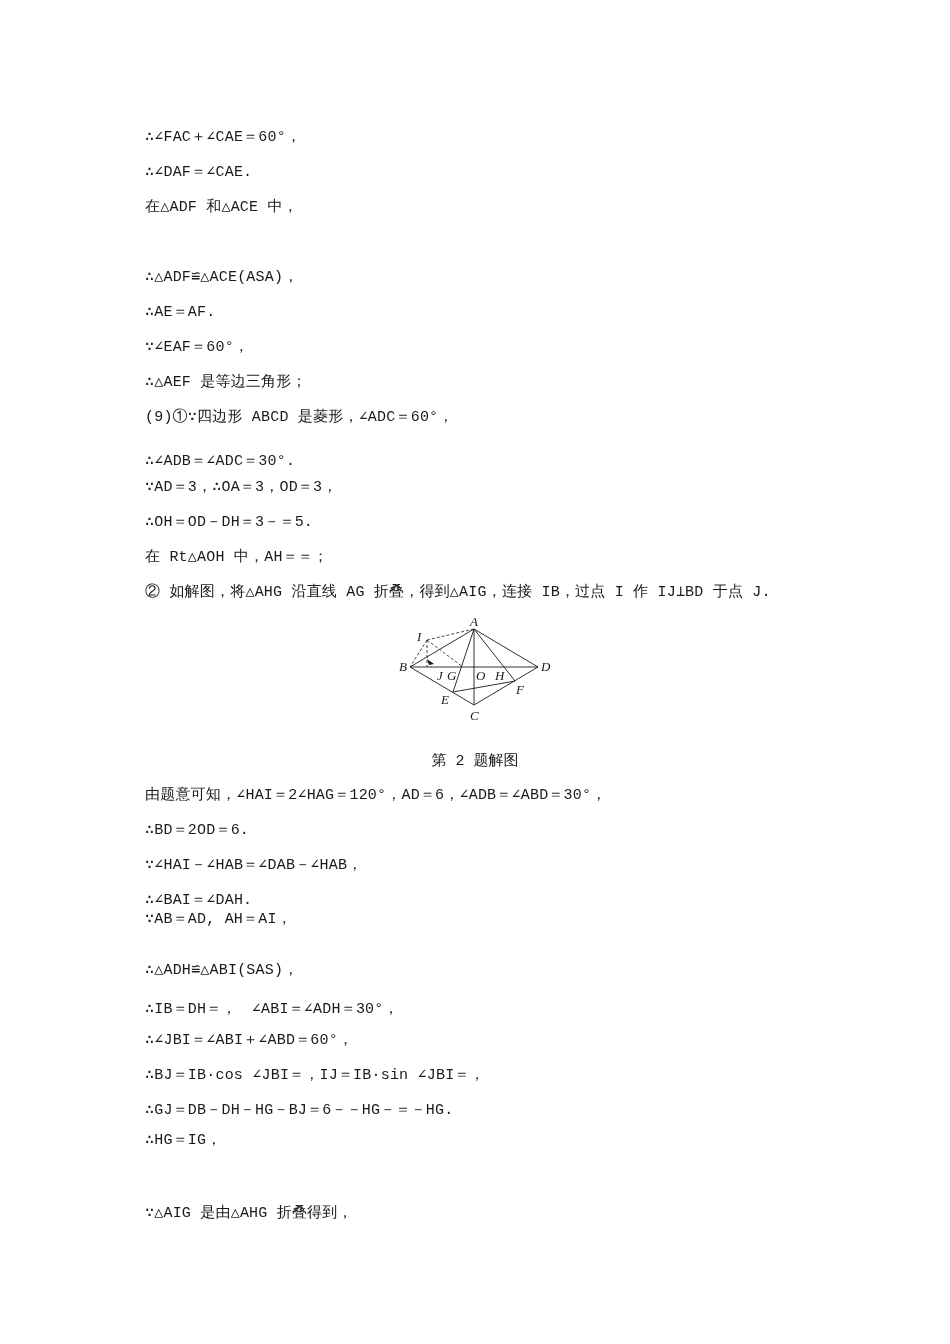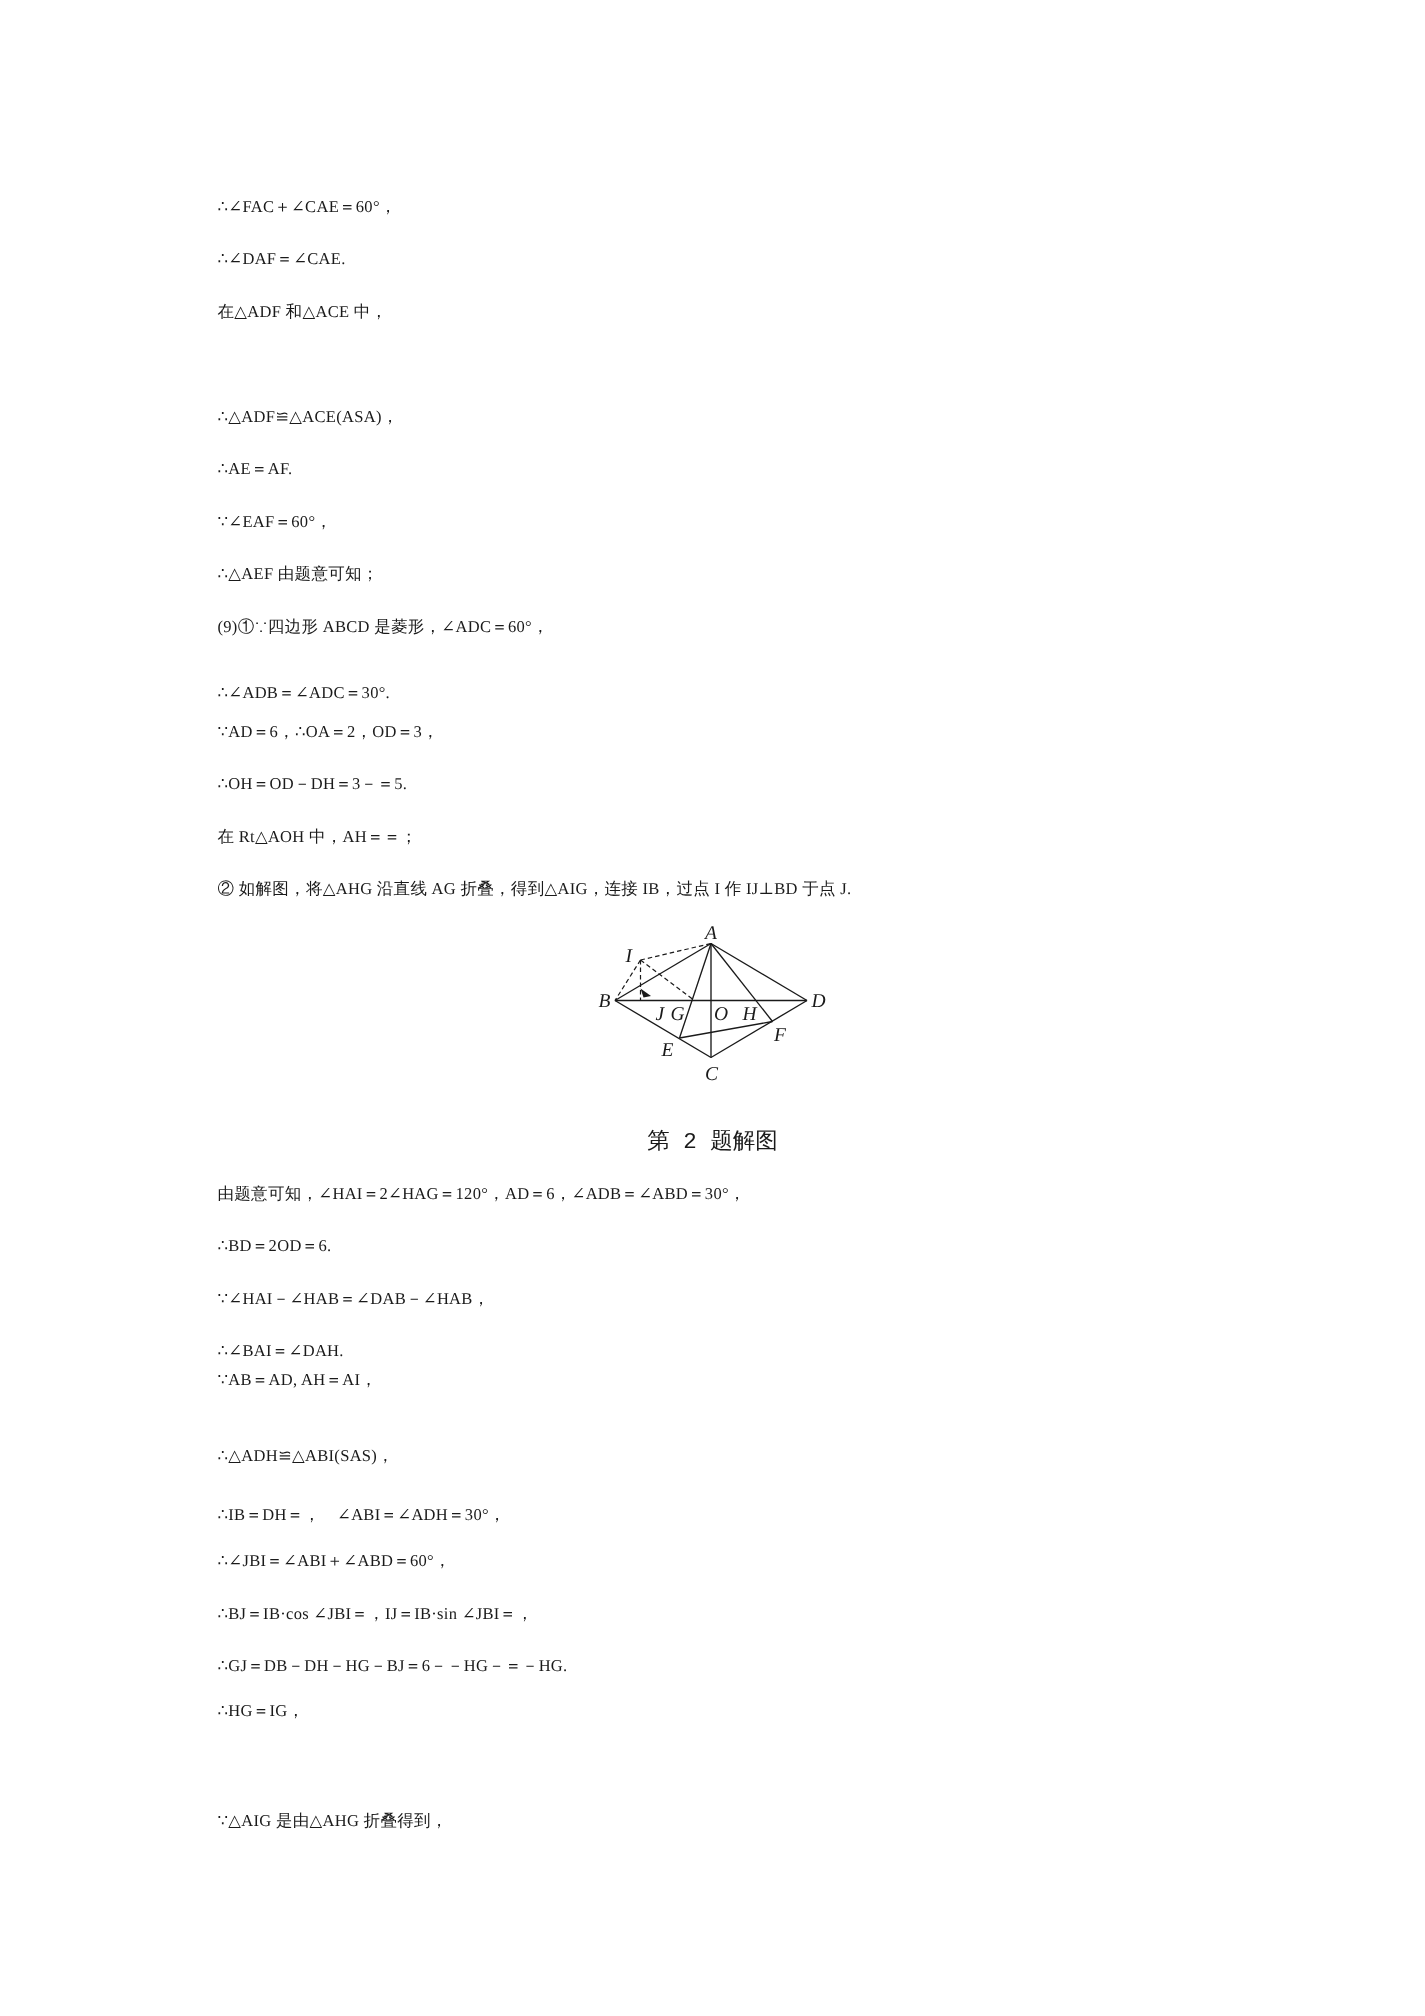--- a/index.html
+++ b/index.html
@@ -11,24 +11,25 @@
       width: 950px;
       height: 1344px;
       position: relative;
       overflow: hidden;
       font-family: "Liberation Serif", "DejaVu Serif", serif;
       color: #1a1a1a;
     }
     .line {
       position: absolute;
       left: 145px;
-      font-size: 11px;
+      font-size: 15px;
       line-height: 20px;
       white-space: nowrap;
       letter-spacing: 0.2px;
+      font-family: Liberation Mono, monospace;
     }
     .caption {
       position: absolute;
       left: 0;
       width: 950px;
       text-align: center;
       font-size: 15px;
       line-height: 20px;
       padding-left: 0;
       font-family: Liberation Mono, monospace;
@@ -50,24 +51,24 @@
 </head>
 <body>
 
 <div>
   <div class="line" style="top:128px">∴∠FAC＋∠CAE＝60°，</div>
   <div class="line" style="top:163px">∴∠DAF＝∠CAE.</div>
   <div class="line" style="top:198px">在△ADF 和△ACE 中，</div>
   <div class="line" style="top:268px">∴△ADF≌△ACE(ASA)，</div>
   <div class="line" style="top:303px">∴AE＝AF.</div>
   <div class="line" style="top:338px">∵∠EAF＝60°，</div>
-  <div class="line" style="top:373px">∴△AEF 由题意可知；</div>
+  <div class="line" style="top:373px">∴△AEF 是等边三角形；</div>
   <div class="line" style="top:408px">(9)①∵四边形 ABCD 是菱形，∠ADC＝60°，</div>
   <div class="line" style="top:452px">∴∠ADB＝∠ADC＝30°.</div>
-  <div class="line" style="top:478px">∵AD＝6，∴OA＝2，OD＝3，</div>
+  <div class="line" style="top:478px">∵AD＝3，∴OA＝3，OD＝3，</div>
   <div class="line" style="top:513px">∴OH＝OD－DH＝3－＝5.</div>
   <div class="line" style="top:548px">在 Rt△AOH 中，AH＝＝；</div>
   <div class="line" style="top:583px">② 如解图，将△AHG 沿直线 AG 折叠，得到△AIG，连接 IB，过点 I 作 IJ⊥BD 于点 J.</div>
 
   <div class="figure">
     <svg width="180" height="120" viewBox="390 610 180 120">
       <g stroke="#1a1a1a" stroke-width="0.9" fill="none">
 
         <line x1="474" y1="629" x2="410" y2="667"></line>
         <line x1="474" y1="629" x2="538" y2="667"></line>

